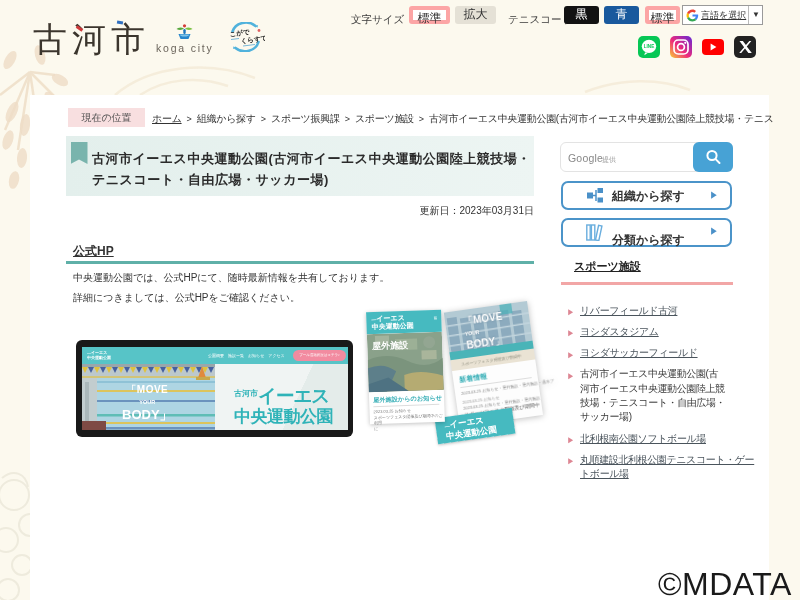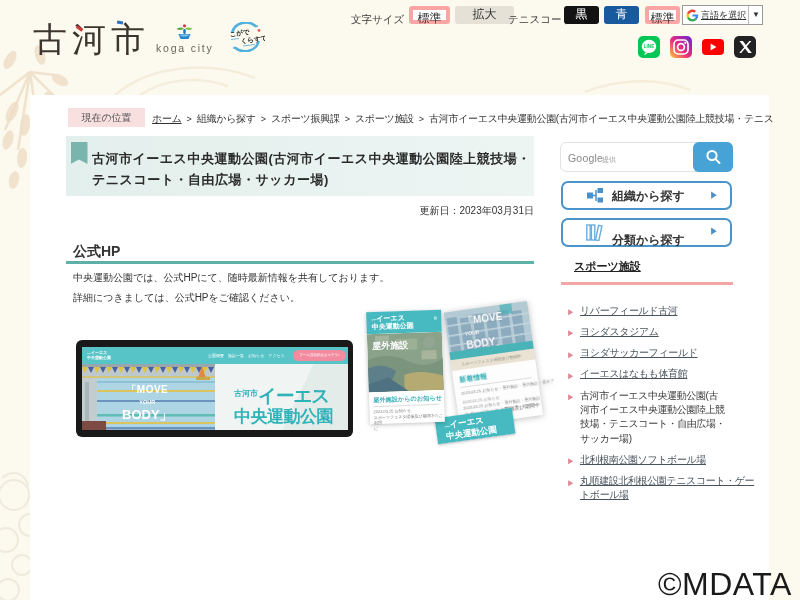--- a/index.html
+++ b/index.html
@@ -27,21 +27,21 @@
 #crumbbadge { position:absolute; left:68px; top:108px; width:77px; height:19px; background:#f8dfe0; color:#4f4f4f; font-size:10px; text-align:center; line-height:19px; }
 #crumbs { position:absolute; left:152px; top:112px; font-size:10px; letter-spacing:-0.3px; color:#333; white-space:nowrap; }
 #crumbs .sep { margin:0 5px; font-size:9px; letter-spacing:0; }
 #crumbs a { color:#333; }
 
 #titleblock { position:absolute; left:66px; top:136px; width:468px; height:60px; background:linear-gradient(90deg,#e3efec,#edf5f3); }
 #bookmark { position:absolute; left:70.5px; top:142px; width:17px; height:22px; background:#79b4ad; clip-path:polygon(0 0,100% 0,100% 100%,50% 80%,0 100%); }
 #titletext { position:absolute; left:92px; top:148px; width:460px; font-size:13px; letter-spacing:0.5px; font-weight:bold; color:#2b2b2b; line-height:21.3px; }
 #updated { position:absolute; left:66px; top:204px; width:468px; text-align:right; font-size:10px; color:#333; }
 
-#h2hp { position:absolute; left:73px; top:243px; font-size:14px; font-weight:bold; color:#333; }
+#h2hp { position:absolute; left:73px; top:243px; font-size:12px; font-weight:bold; color:#333;text-decoration:underline; }
 #hpline { position:absolute; left:66px; top:260.5px; width:468px; height:3px; background:#5fb0a8; }
 #paras { position:absolute; left:73px; top:267.5px; font-size:10px; color:#333; line-height:20.5px; }
 
 #laptop { position:absolute; left:76px; top:340px; width:277px; height:97px; background:#191919; border-radius:6px; }
 #screen { position:absolute; left:6px; top:7px; width:266px; height:83px; background:#fff; overflow:hidden; }
 #siteheader { position:absolute; left:0; top:0; width:266px; height:17px; background:#57c4c7; }
 #sitelogo { position:absolute; left:5px; top:3px; font-size:4px; color:#fff; font-weight:bold; line-height:5px; }
 #sitenav { position:absolute; left:126px; top:6px; font-size:4px; color:#fff; letter-spacing:0; }
 #pinkbtn { position:absolute; left:211px; top:3px; width:53px; height:11px; background:#f28ba0; border-radius:6px; color:#fff; font-size:3.5px; text-align:center; line-height:11px; }
 #pool { position:absolute; left:0; top:17px; width:133px; height:66px; background:#b5d9e6; }
@@ -135,21 +135,21 @@
   <text x="4" y="14.5" font-size="6.5" fill="#1a1a1a" font-weight="bold" transform="rotate(-8 4 14.5)">こがで</text>
   <text x="15" y="21.5" font-size="6.5" fill="#1a1a1a" font-weight="bold" transform="rotate(-8 15 21.5)">くらすで</text>
   <g stroke="#79b8d8" stroke-width="1">
       <line x1="5" y1="17.5" x2="13" y2="16.5"></line>
       <line x1="17" y1="24" x2="29" y2="22.5"></line>
     </g>
 </svg>
 
 <div class="toplabel" style="left:351px">文字サイズ</div>
 <div class="tbtn w" style="left:409px;width:41px">標準</div>
-<div class="tbtn g" style="left:455px;width:59px">拡大</div>
+<div class="tbtn g" style="left:455px;width:41px">拡大</div>
 <div class="toplabel" style="left:508px">テニスコート</div>
 <div class="tbtn k" style="left:564px;width:35px">黒</div>
 <div class="tbtn b" style="left:604px;width:35px">青</div>
 <div class="tbtn w" style="left:645px;width:35px">標準</div>
 <div id="gtrans">
   <svg class="abs" style="left:3px;top:3px" width="13" height="13" viewBox="0 0 48 48">
     <path fill="#4285F4" d="M45 24c0-1.6-.1-2.8-.4-4H24v8.1h12c-.2 2-1.5 5-4.4 7l6.7 5.2C42.2 36.6 45 31 45 24z"></path>
     <path fill="#34A853" d="M24 46c5.9 0 10.9-2 14.5-5.3l-6.7-5.2c-1.8 1.3-4.3 2.2-7.8 2.2-6 0-11-4-12.8-9.4l-7 5.4C7.9 41 15.4 46 24 46z"></path>
     <path fill="#FBBC05" d="M11.2 28.3c-.5-1.4-.8-2.8-.8-4.3s.3-2.9.8-4.3l-7-5.4C2.8 17.1 2 20.4 2 24s.8 6.9 2.2 9.7l7-5.4z"></path>
     <path fill="#EA4335" d="M24 10.8c3.4 0 5.7 1.5 7 2.7l5.9-5.8C33.9 4.4 29.9 2 24 2 15.4 2 7.9 7 4.2 14.3l7 5.4C13 14.8 18 10.8 24 10.8z"></path>
@@ -349,19 +349,18 @@
   </svg>
   <span class="abs" style="left:49px;top:12px">分類から探す</span>
   <span class="abs" style="right:12px;top:6px;color:#4a90c8;font-size:8px">▶</span>
 </div>
 <div id="sideh">スポーツ施設</div>
 <div id="sideline"></div>
 <div id="sidelist">
   <div class="it"><span>リバーフィールド古河</span></div>
   <div class="it"><span>ヨシダスタジアム</span></div>
   <div class="it"><span>ヨシダサッカーフィールド</span></div>
-  <div class="it"><span>イーエスはなもも体育館</span></div>
   <div class="it" style="color:#3a3a3a">古河市イーエス中央運動公園(古<br>河市イーエス中央運動公園陸上競<br>技場・テニスコート・自由広場・<br>サッカー場)</div>
   <div class="it"><span>北利根南公園ソフトボール場</span></div>
   <div class="it"><span>丸順建設北利根公園テニスコート・ゲートボール場</span></div>
 </div>
 
 <div id="wm">©MDATA</div>
 
 </body></html>

